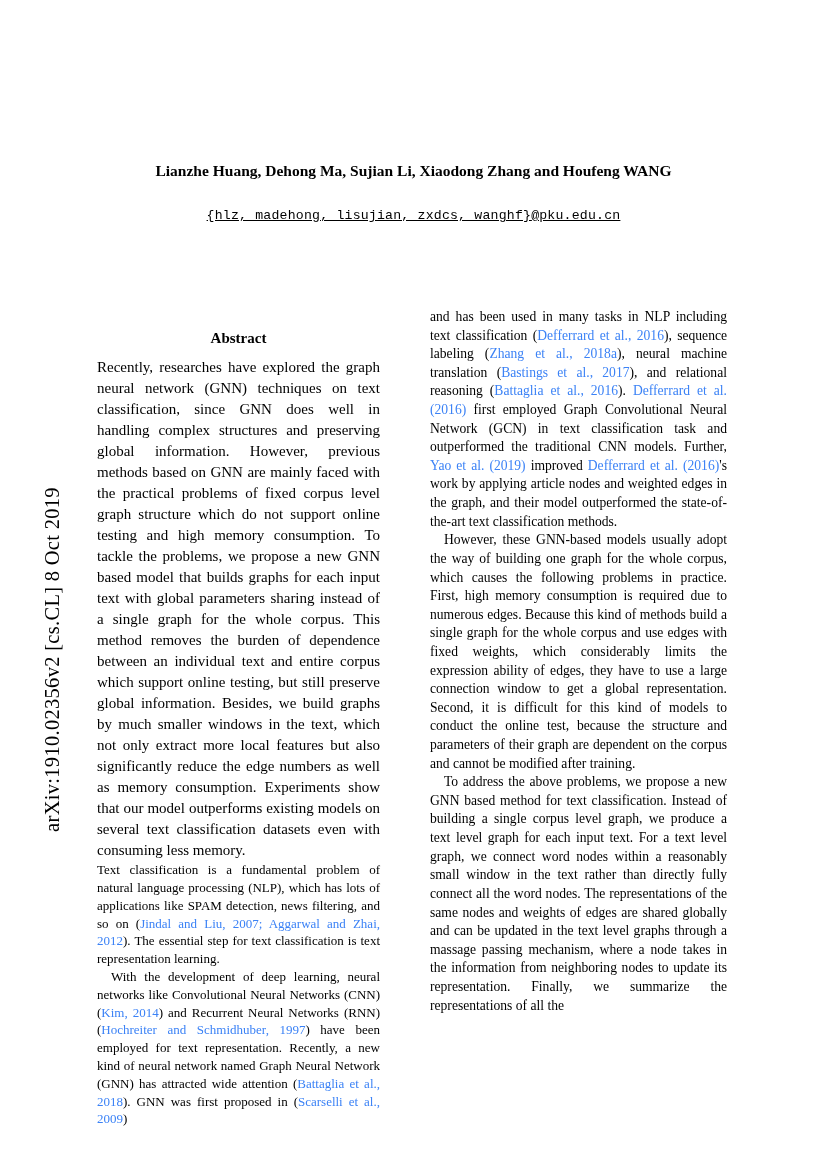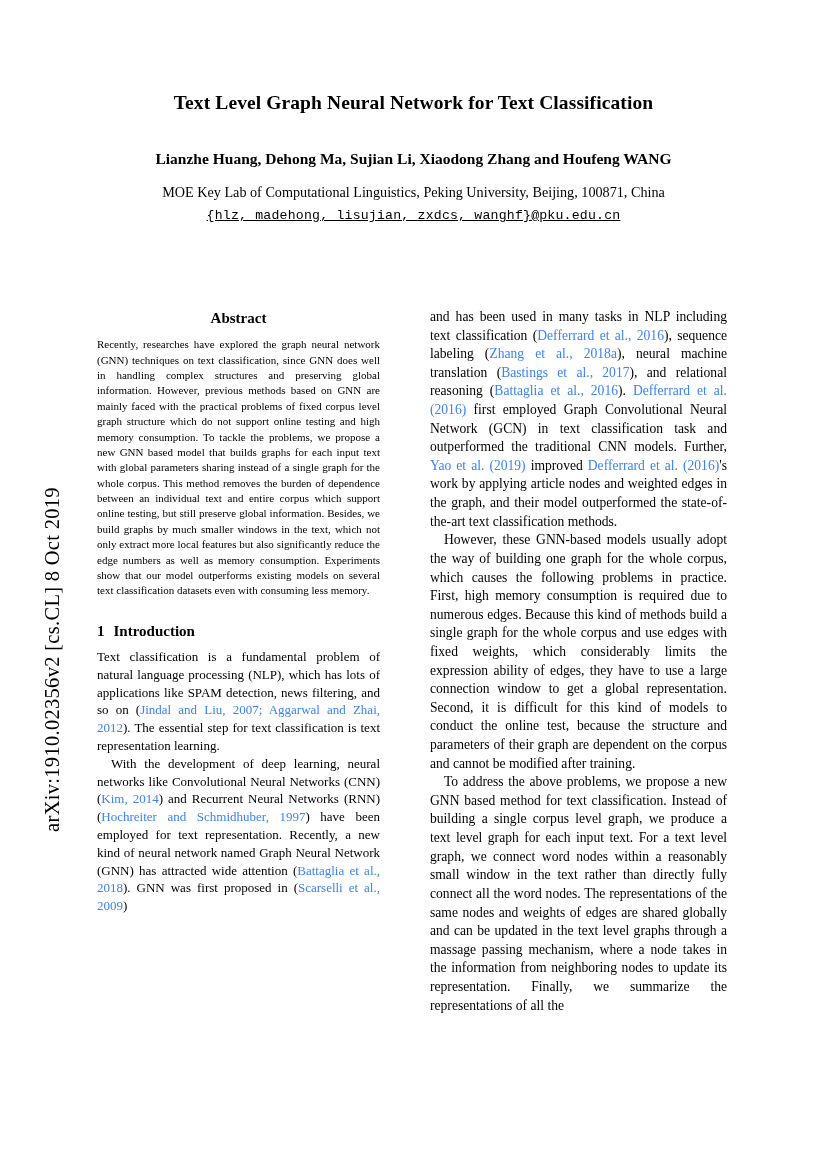--- a/index.html
+++ b/index.html
@@ -44,21 +44,21 @@
     top: 92px;
     width: 627px;
     text-align: center;
     font-size: 19.5px;
     font-weight: bold;
     letter-spacing: 0.1px;
   }
   .authors {
     position: absolute;
     left: 100px;
-    top: 150px;
+    top: 162px;
     width: 627px;
     text-align: center;
     font-size: 15.5px;
     font-weight: bold;
   }
   .affil {
     position: absolute;
     left: 100px;
     top: 184px;
     width: 627px;
@@ -84,31 +84,31 @@
   .col {
     position: absolute;
     top: 308px;
     width: 283px;
     font-size: 12.6px;
     line-height: 1.345;
     text-align: justify;
     text-justify: inter-word;
     hyphens: manual;
   }
-  .col-left { left: 97px; }
+  .col-left { left: 97px; margin-top: 20px; }
   .col-right { left: 430px; width: 297px; font-size: 13.6px; line-height: 1.37; }
 
   .abstract-head {
     text-align: center;
     font-size: 15px;
     font-weight: bold;
     margin: 0 0 9px 0;
   }
   .abs-body {
-    font-size: 11px;
+    font-size: 15px;
     line-height: 1.40;
     text-align: justify;
   }
   .section-head {
     font-size: 15px;
     font-weight: bold;
     margin: 22px 0 7px 0;
   }
   .section-head .num { margin-right: 9px; }
 
@@ -121,34 +121,29 @@
 
   .cite { color: #3b82f6; }
 </style>
 </head>
 <body>
 
 <div class="page">
 
   <div class="arxiv-stamp">arXiv:1910.02356v2  [cs.CL]  8 Oct 2019</div>
 
-  <div class="title">Text Level Graph Neural Network for Text Classification</div>
   <div class="authors">Lianzhe Huang, Dehong Ma, Sujian Li, Xiaodong Zhang and Houfeng WANG</div>
-  <div class="affil">MOE Key Lab of Computational Linguistics, Peking University, Beijing, 100871, China</div>
   <div class="emails">
     <span class="mono">{hlz, madehong, lisujian, zxdcs, wanghf}</span><span class="mono">@pku.edu.cn</span>
   </div>
 
   <div class="col col-left">
     <div class="abstract-head">Abstract</div>
     <div class="abs-body">Recently, researches have explored the graph neural network (GNN) techniques on text classification, since GNN does well in handling complex structures and preserving global information. However, previous methods based on GNN are mainly faced with the practical problems of fixed corpus level graph structure which do not support online testing and high memory consumption. To tackle the problems, we propose a new GNN based model that builds graphs for each input text with global parameters sharing instead of a single graph for the whole corpus. This method removes the burden of dependence between an individual text and entire corpus which support online testing, but still preserve global information. Besides, we build graphs by much smaller windows in the text, which not only extract more local features but also significantly reduce the edge numbers as well as memory consumption. Experiments show that our model outperforms existing models on several text classification datasets even with consuming less memory.</div>
 
-    <div class="section-head">
-      <span class="num">1</span><span>Introduction</span>
-    </div>
 
     <div class="body-text">
       <div id="left-paras">
           <p class="para"><span>Text classification is a fundamental problem of natural language processing (NLP), which has lots of applications like SPAM detection, news filtering, and so on (</span><span class="cite">Jindal and Liu, 2007; Aggarwal and Zhai, 2012</span><span>). The essential step for text classification is text representation learning.</span></p>
           <p class="para"><span>With the development of deep learning, neural networks like Convolutional Neural Networks (CNN) (</span><span class="cite">Kim, 2014</span><span>) and Recurrent Neural Networks (RNN) (</span><span class="cite">Hochreiter and Schmidhuber, 1997</span><span>) have been employed for text representation. Recently, a new kind of neural network named Graph Neural Network (GNN) has attracted wide attention (</span><span class="cite">Battaglia et al., 2018</span><span>). GNN was first proposed in (</span><span class="cite">Scarselli et al., 2009</span><span>)</span></p>
         </div>
     </div>
   </div>
 
   <div class="col col-right">

